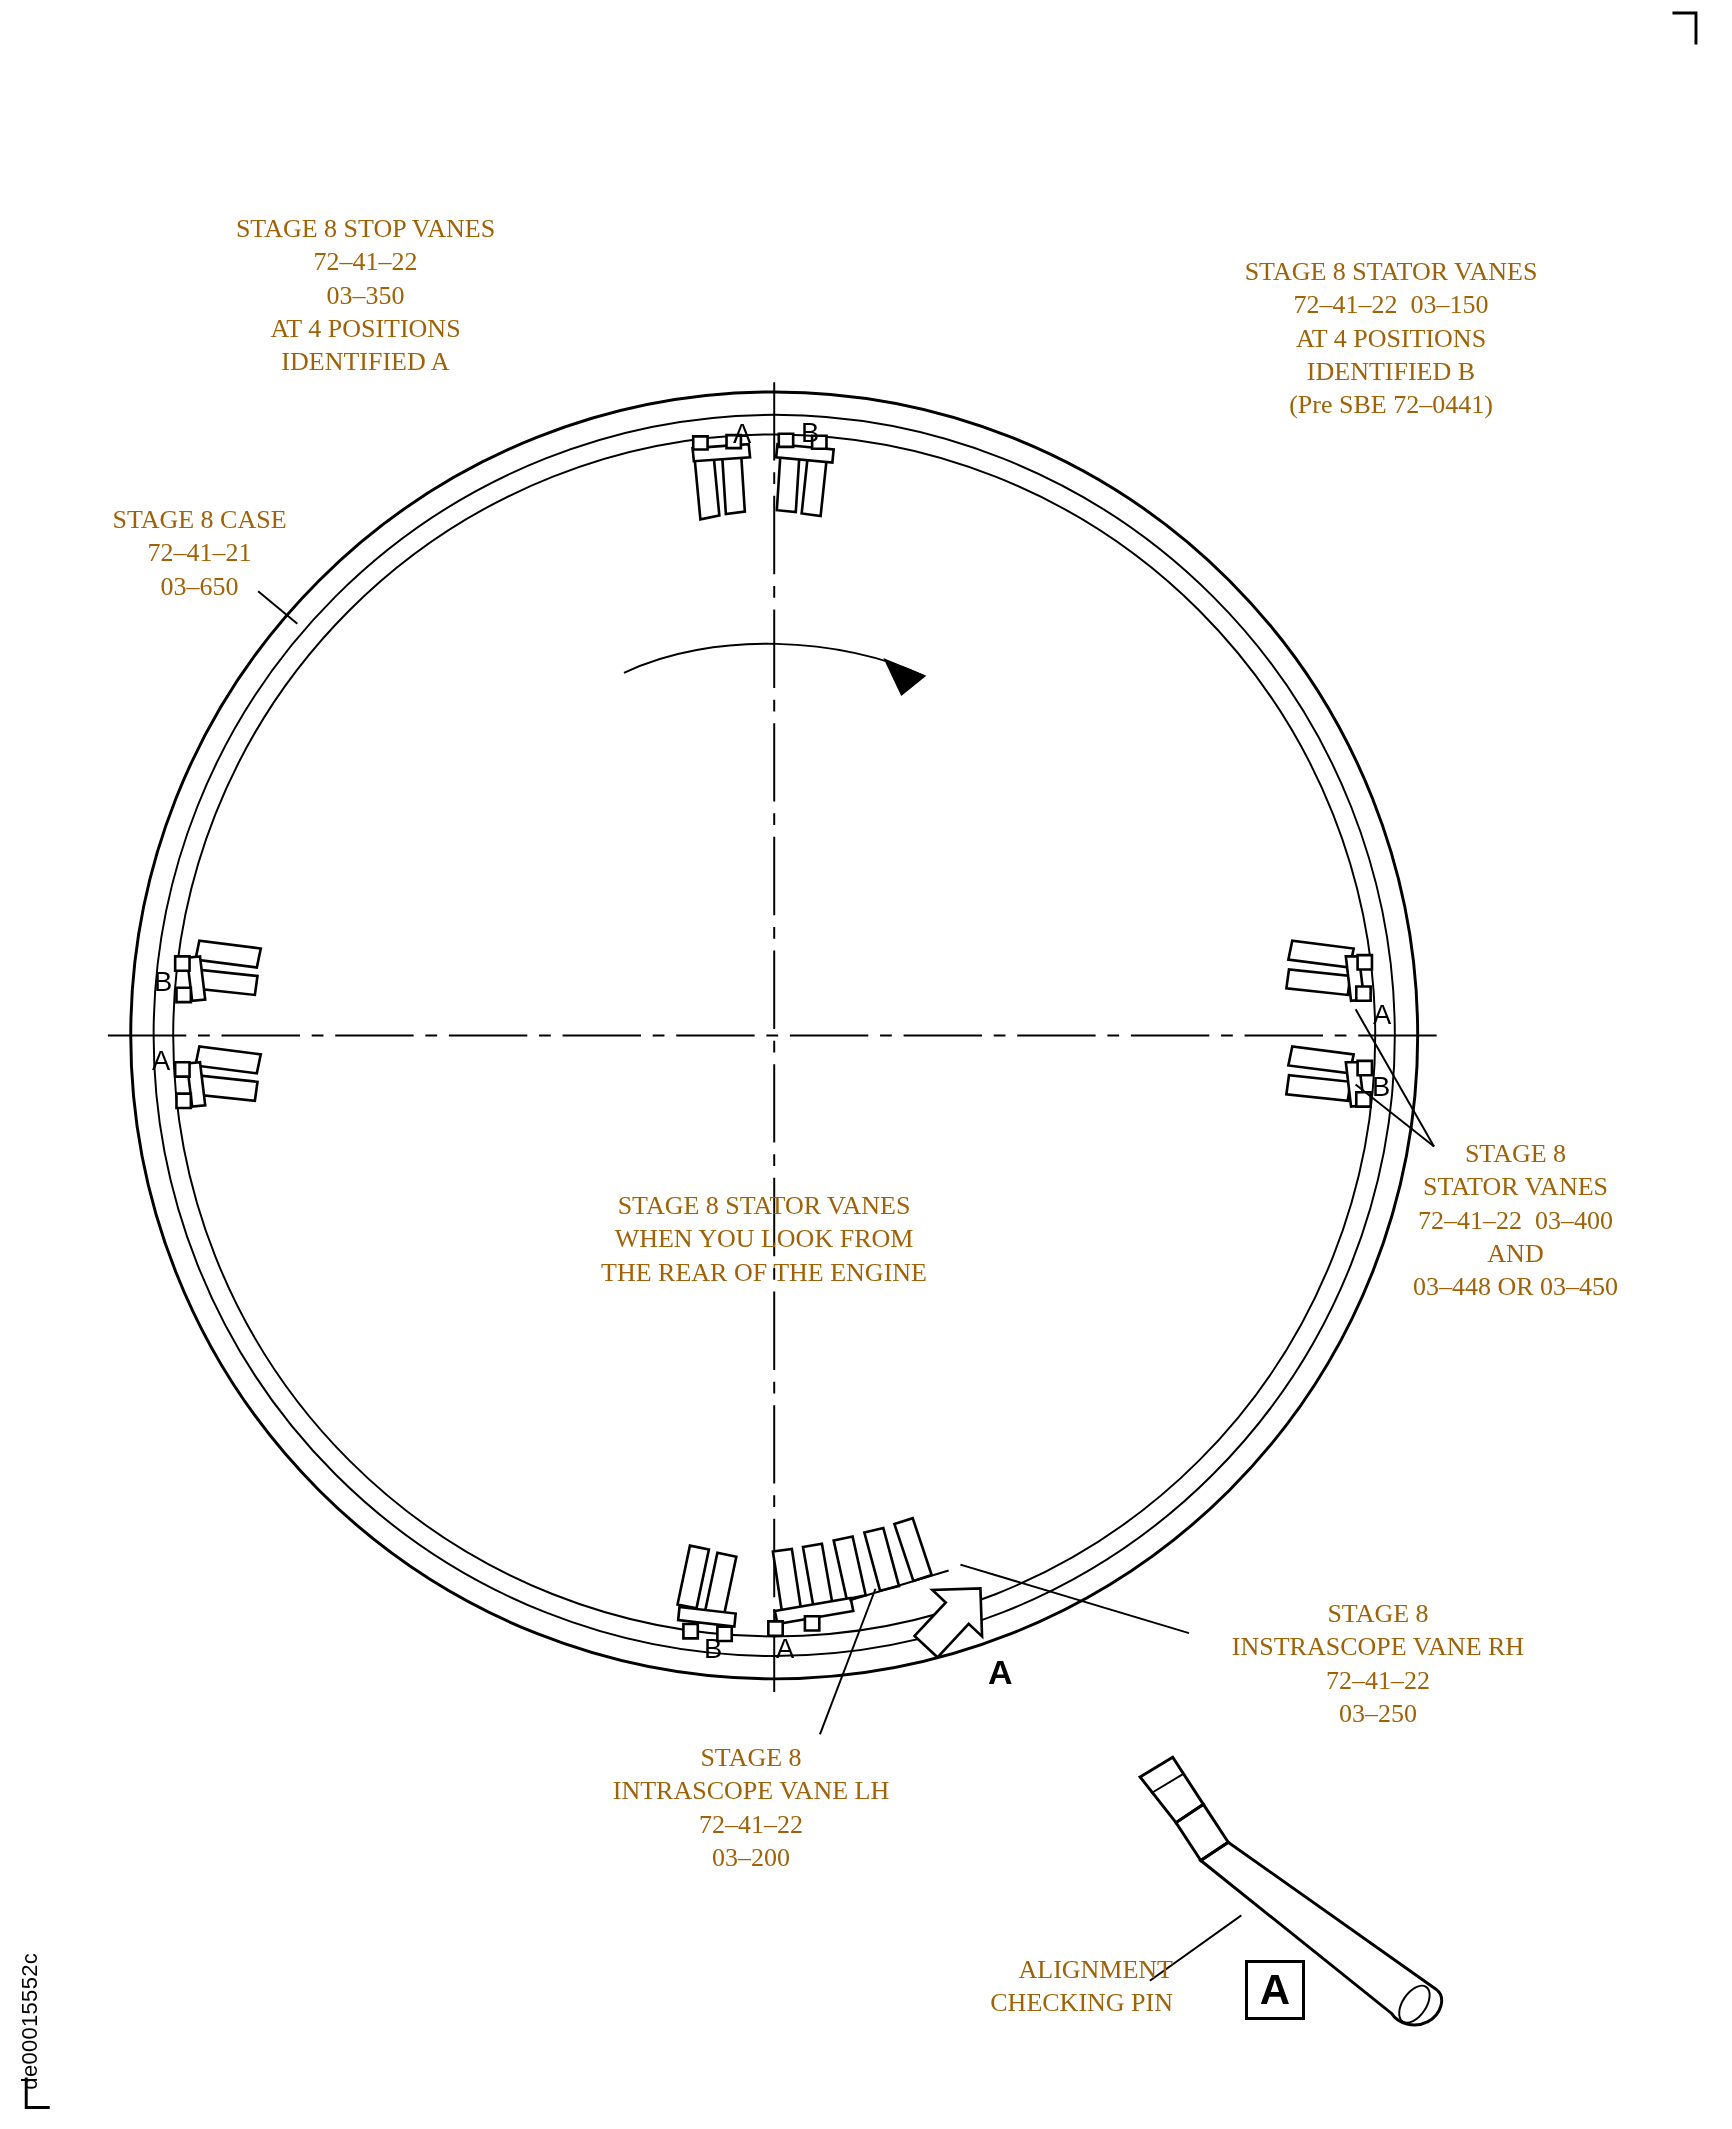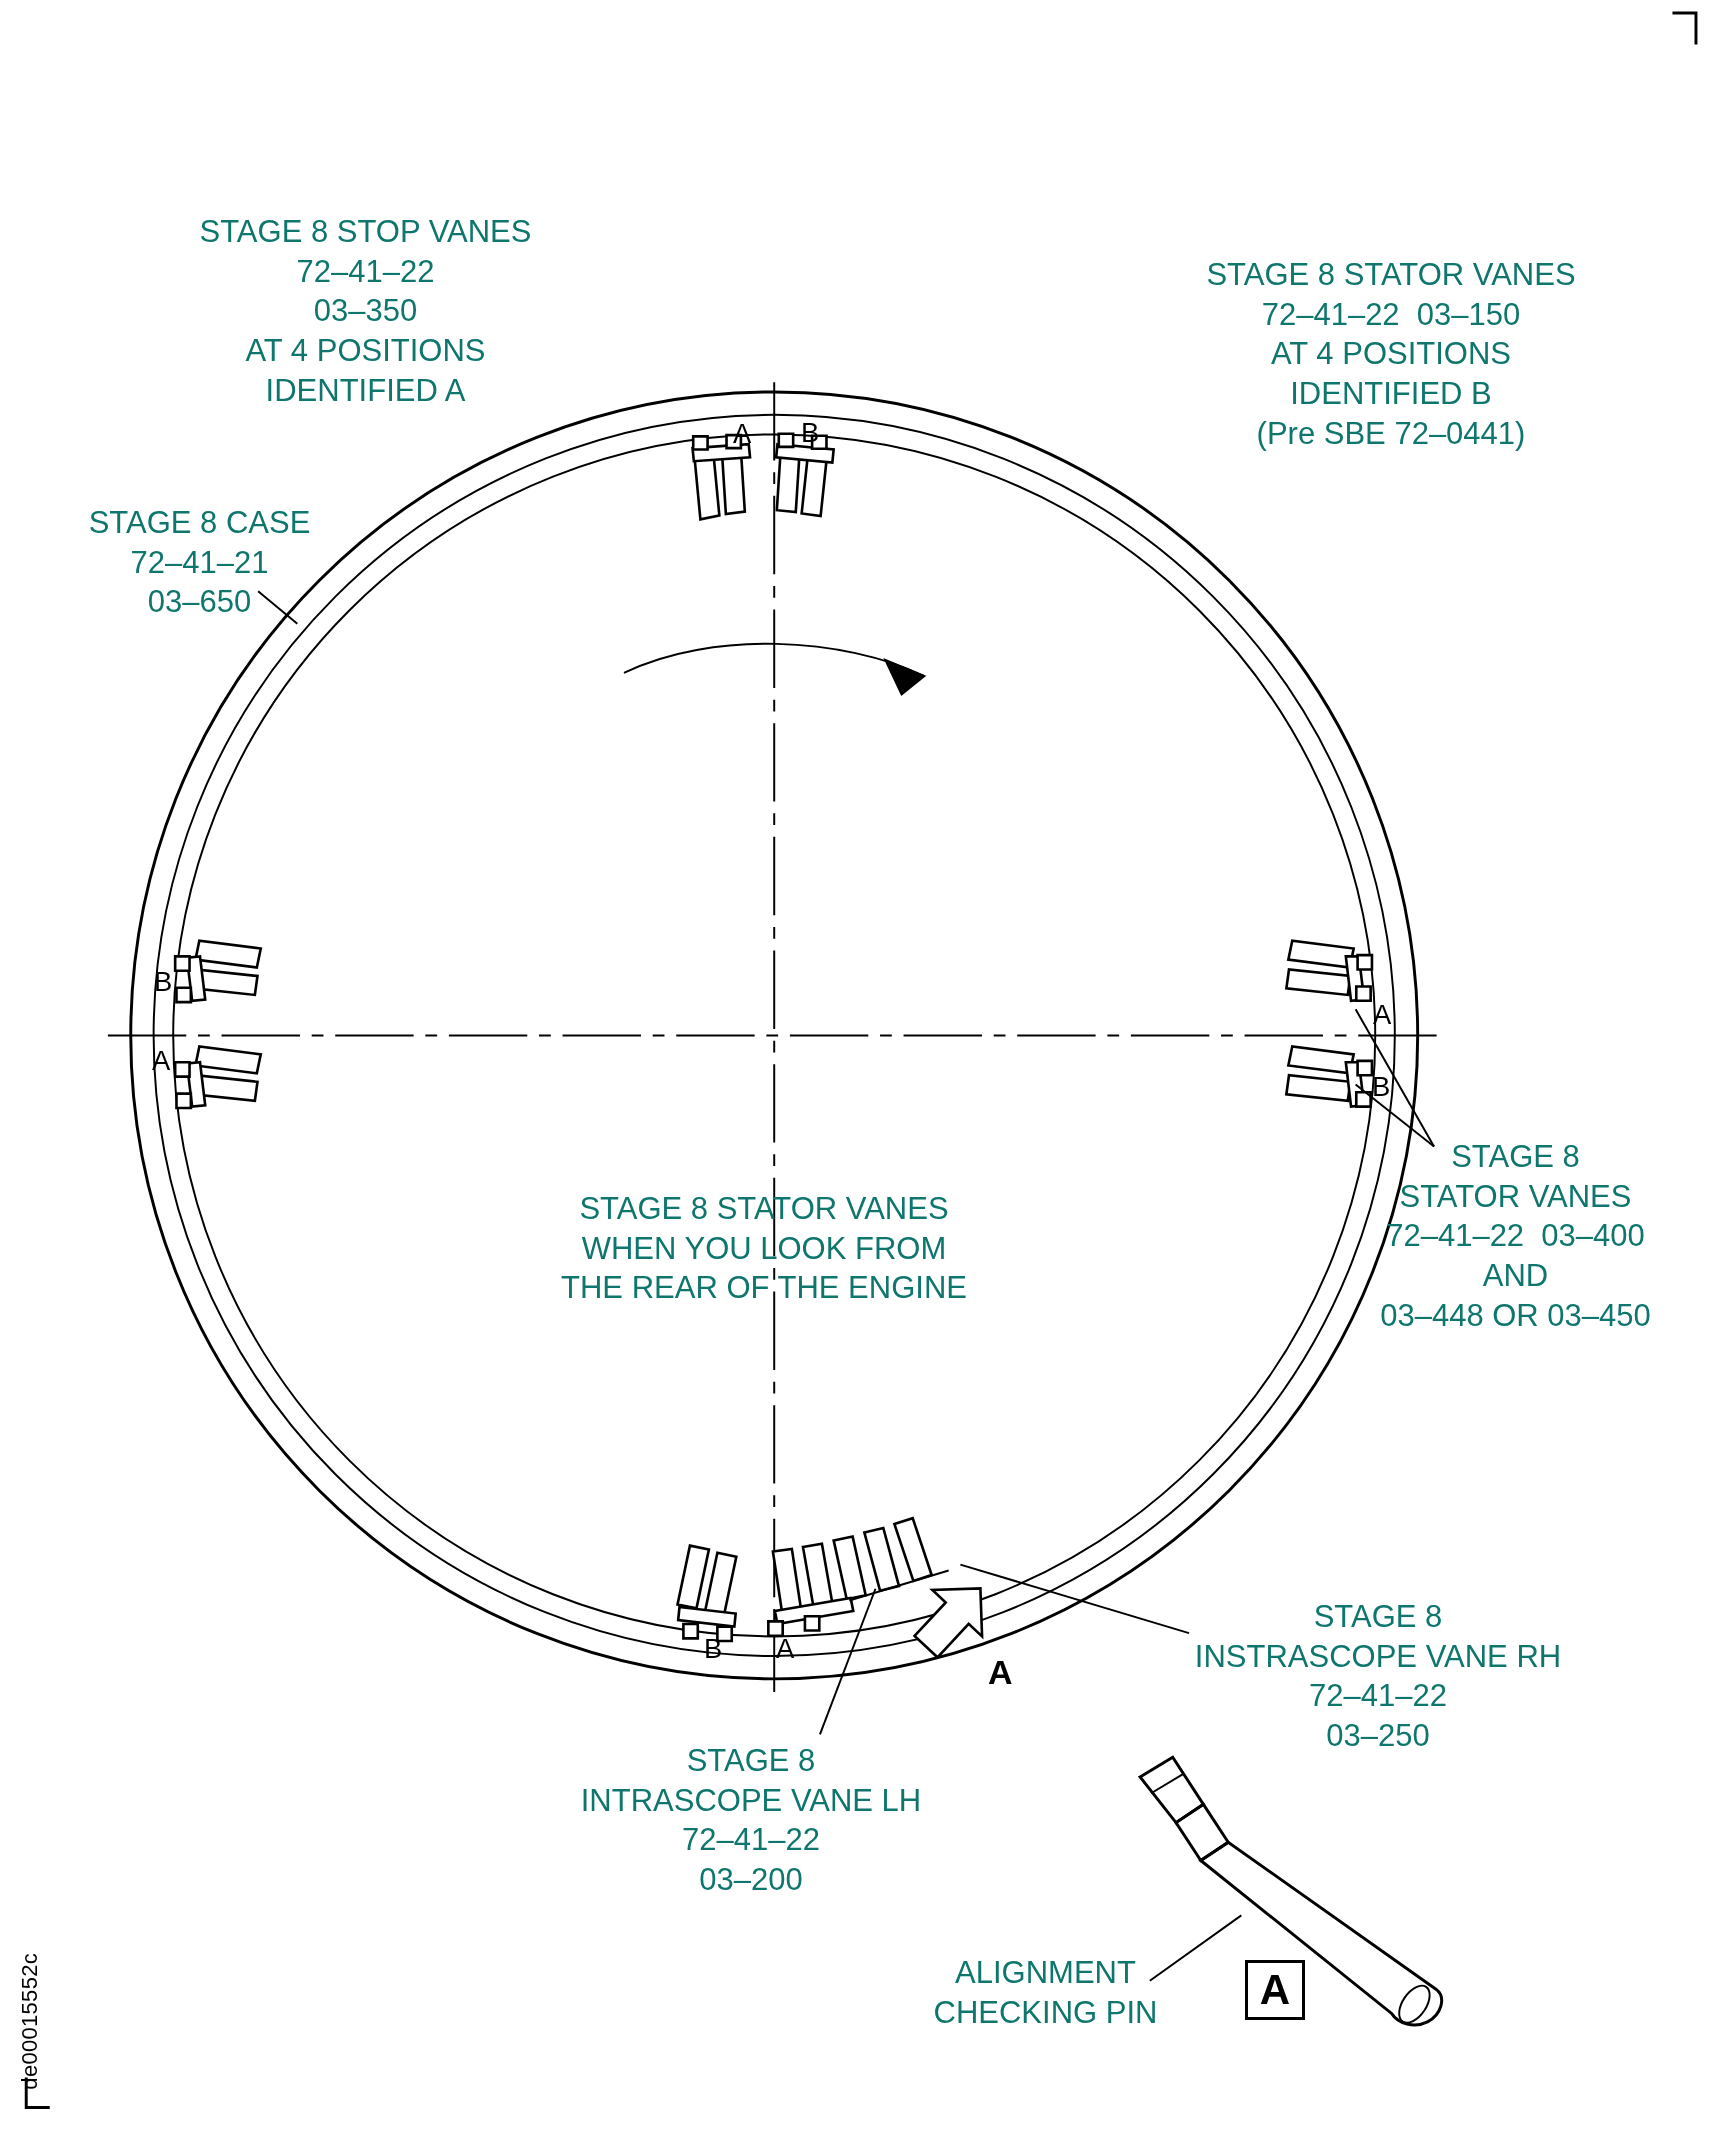--- a/index.html
+++ b/index.html
@@ -13,24 +13,24 @@
   }
   #page {
     position: relative;
     width: 1732px;
     height: 2129px;
     background: #ffffff;
     overflow: hidden;
   }
   .label {
     position: absolute;
-    font-family: Liberation Sans, sans-serif;
-    font-size: 31px;
+    font-family: Liberation Serif, serif;
+    font-size: 26px;
     line-height: 1.28;
-    color: #0f766e;
+    color: #a16207;
     white-space: pre;
   }
   .label.center { text-align: center; }
   .vanetag {
     position: absolute;
     font-family: "Liberation Sans", sans-serif;
     font-size: 27.4px;
     color: #000;
   }
   .bigA {
@@ -220,21 +220,21 @@
   <div class="label center" style="left:1169px; top:1597px; width:418px;">STAGE 8
 INSTRASCOPE VANE RH
 72–41–22
 03–250</div>
 
   <div class="label center" style="left:555px; top:1741px; width:392px;">STAGE 8
 INTRASCOPE VANE LH
 72–41–22
 03–200</div>
 
-  <div class="label center" style="left:918px; top:1953px; width:255px;">ALIGNMENT
+  <div class="label center" style="left:918px; top:1953px; width:255px;text-align:right;">ALIGNMENT
 CHECKING PIN</div>
 
   <div class="vanetag" style="left:733px; top:418px;">A</div>
   <div class="vanetag" style="left:801px; top:417px;">B</div>
 
   <div class="vanetag" style="left:154px; top:966px;">B</div>
   <div class="vanetag" style="left:152px; top:1045px;">A</div>
 
   <div class="vanetag" style="left:1373px; top:999px;">A</div>
   <div class="vanetag" style="left:1372px; top:1071px;">B</div>

